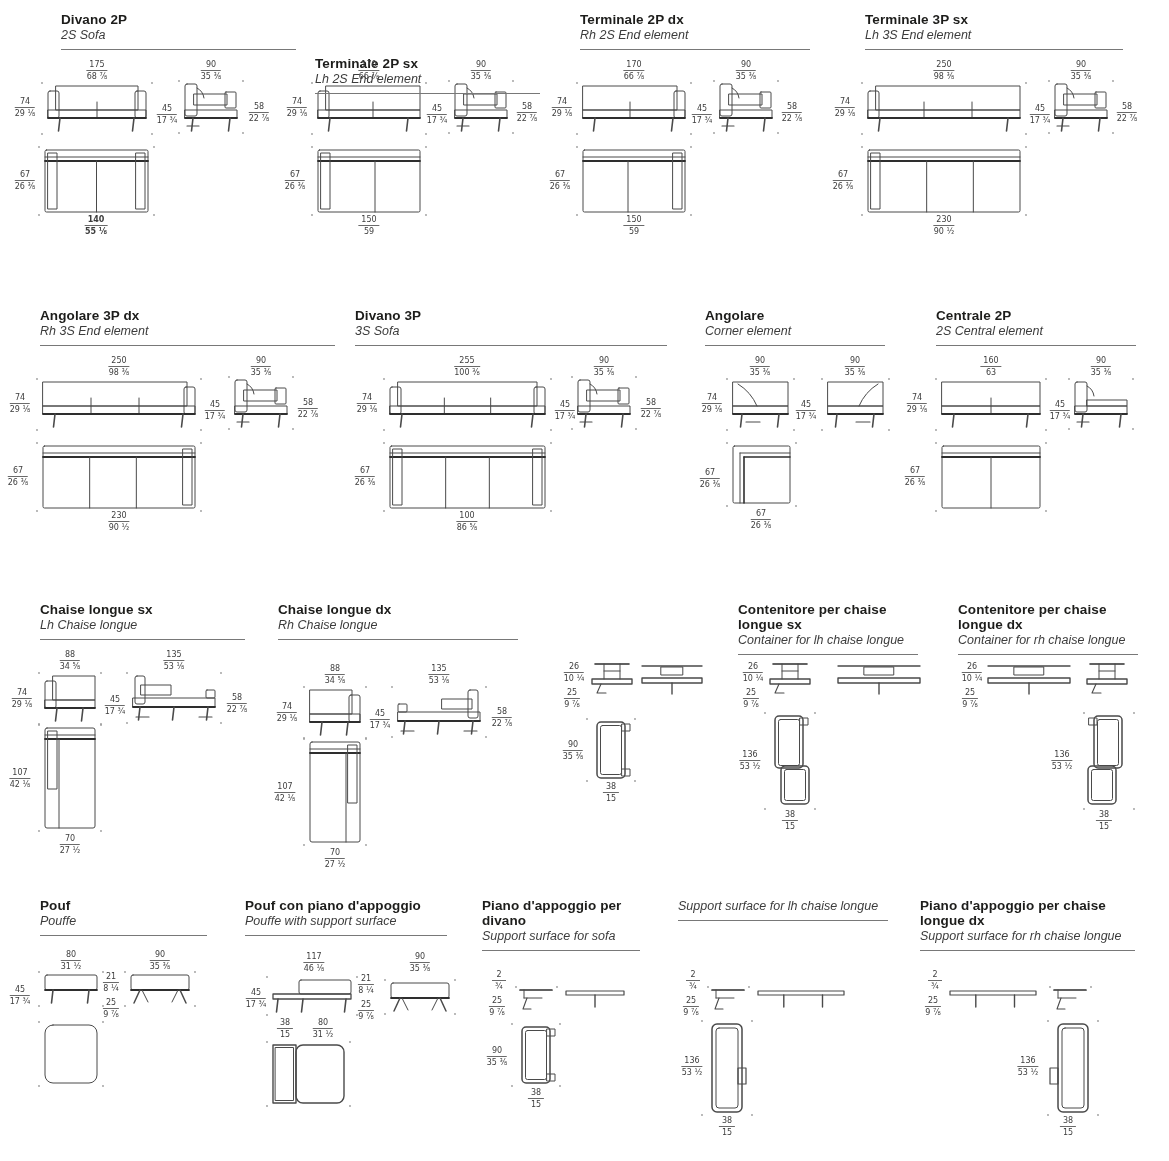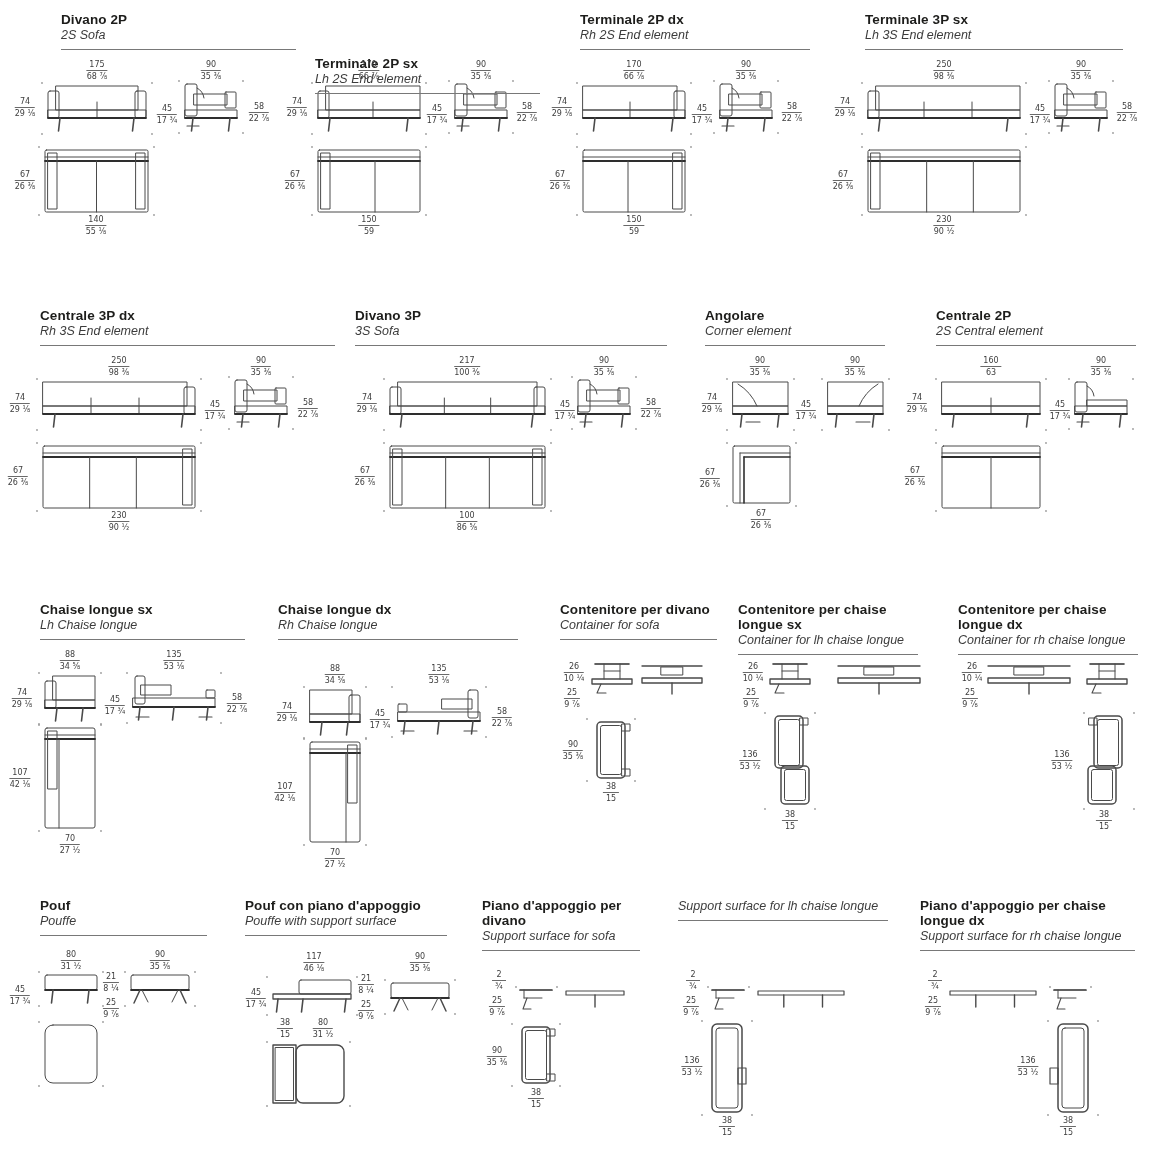--- a/index.html
+++ b/index.html
@@ -540,21 +540,21 @@
         <span class="in">17 ¾</span>
       </div>
       <div class="dim" style="left: 259px; top: 102px;">
         <span class="cm">58</span>
         <span class="in">22 ⅞</span>
       </div>
       <div class="dim" style="left: 25px; top: 170px;">
         <span class="cm">67</span>
         <span class="in">26 ⅜</span>
       </div>
-      <div class="dim" style="left: 96px; top: 215px;">
+      <div class="dim" style="left: 96px; top: 215px; font-weight: bold;">
         <span class="cm">140</span>
         <span class="in">55 ⅛</span>
       </div>
       <div class="cell-head" style="left: 315px; top: 12px; width: 225px; margin-top: 44px;">
         <div class="t">Terminale 2P sx</div>
         <div class="s">Lh 2S End element</div>
         <div class="r"></div>
       </div>
       <div class="dim" style="left: 369px; top: 60px;">
         <span class="cm">170</span>
@@ -644,21 +644,21 @@
       </div>
       <div class="dim" style="left: 843px; top: 170px;">
         <span class="cm">67</span>
         <span class="in">26 ⅜</span>
       </div>
       <div class="dim" style="left: 944px; top: 215px;">
         <span class="cm">230</span>
         <span class="in">90 ½</span>
       </div>
       <div class="cell-head" style="left: 40px; top: 308px; width: 295px;">
-        <div class="t">Centrale 3P dx</div>
+        <div class="t">Angolare 3P dx</div>
         <div class="s">Rh 3S End element</div>
         <div class="r"></div>
       </div>
       <div class="dim" style="left: 119px; top: 356px;">
         <span class="cm">250</span>
         <span class="in">98 ⅜</span>
       </div>
       <div class="dim" style="left: 261px; top: 356px;">
         <span class="cm">90</span>
         <span class="in">35 ⅜</span>
@@ -682,21 +682,21 @@
       <div class="dim" style="left: 119px; top: 511px;">
         <span class="cm">230</span>
         <span class="in">90 ½</span>
       </div>
       <div class="cell-head" style="left: 355px; top: 308px; width: 312px;">
         <div class="t">Divano 3P</div>
         <div class="s">3S Sofa</div>
         <div class="r"></div>
       </div>
       <div class="dim" style="left: 467px; top: 356px;">
-        <span class="cm">217</span>
+        <span class="cm">255</span>
         <span class="in">100 ⅜</span>
       </div>
       <div class="dim" style="left: 604px; top: 356px;">
         <span class="cm">90</span>
         <span class="in">35 ⅜</span>
       </div>
       <div class="dim" style="left: 367px; top: 393px;">
         <span class="cm">74</span>
         <span class="in">29 ⅛</span>
       </div>
@@ -828,25 +828,20 @@
         <span class="cm">58</span>
         <span class="in">22 ⅞</span>
       </div>
       <div class="dim" style="left: 285px; top: 782px;">
         <span class="cm">107</span>
         <span class="in">42 ⅛</span>
       </div>
       <div class="dim" style="left: 335px; top: 848px;">
         <span class="cm">70</span>
         <span class="in">27 ½</span>
-      </div>
-      <div class="cell-head" style="left: 560px; top: 602px; width: 157px;">
-        <div class="t">Contenitore per divano</div>
-        <div class="s">Container for sofa</div>
-        <div class="r"></div>
       </div>
       <div class="dim" style="left: 574px; top: 662px;">
         <span class="cm">26</span>
         <span class="in">10 ¼</span>
       </div>
       <div class="dim" style="left: 572px; top: 688px;">
         <span class="cm">25</span>
         <span class="in">9 ⅞</span>
       </div>
       <div class="dim" style="left: 573px; top: 740px;">

